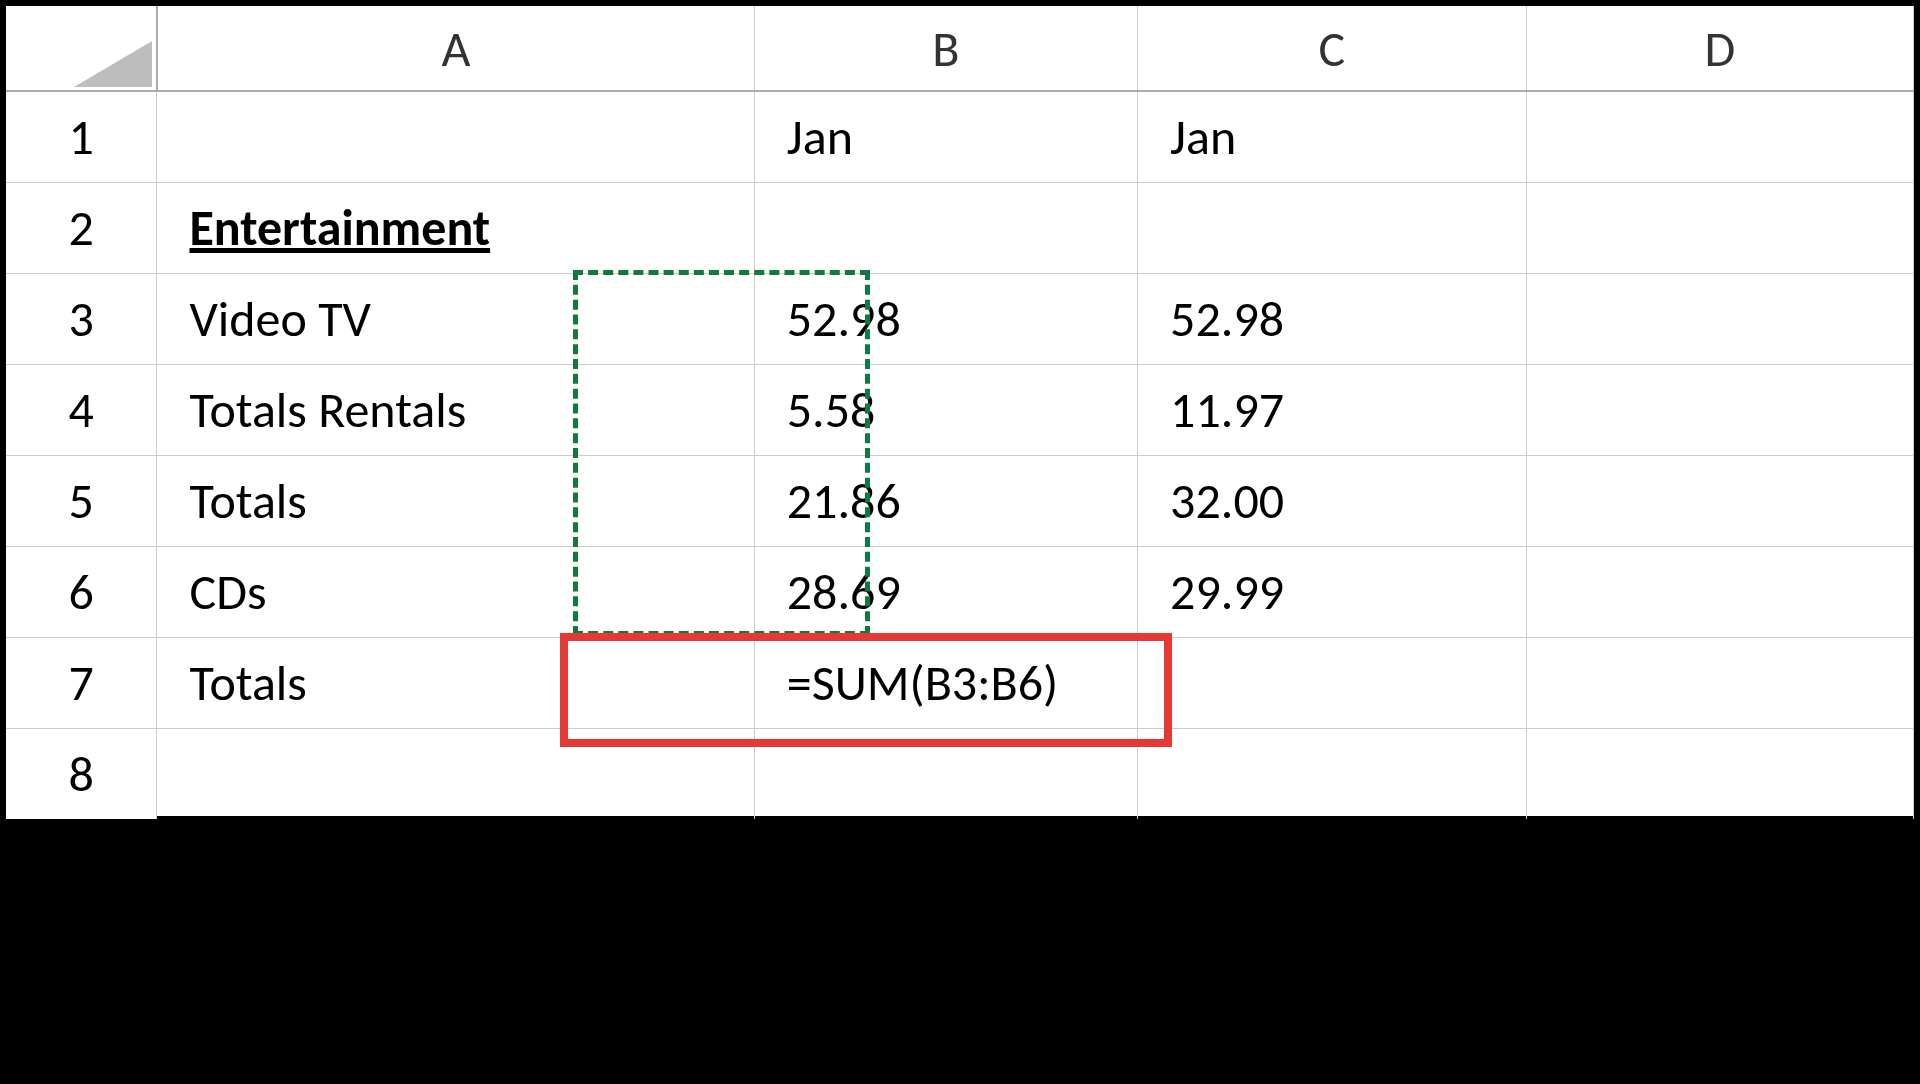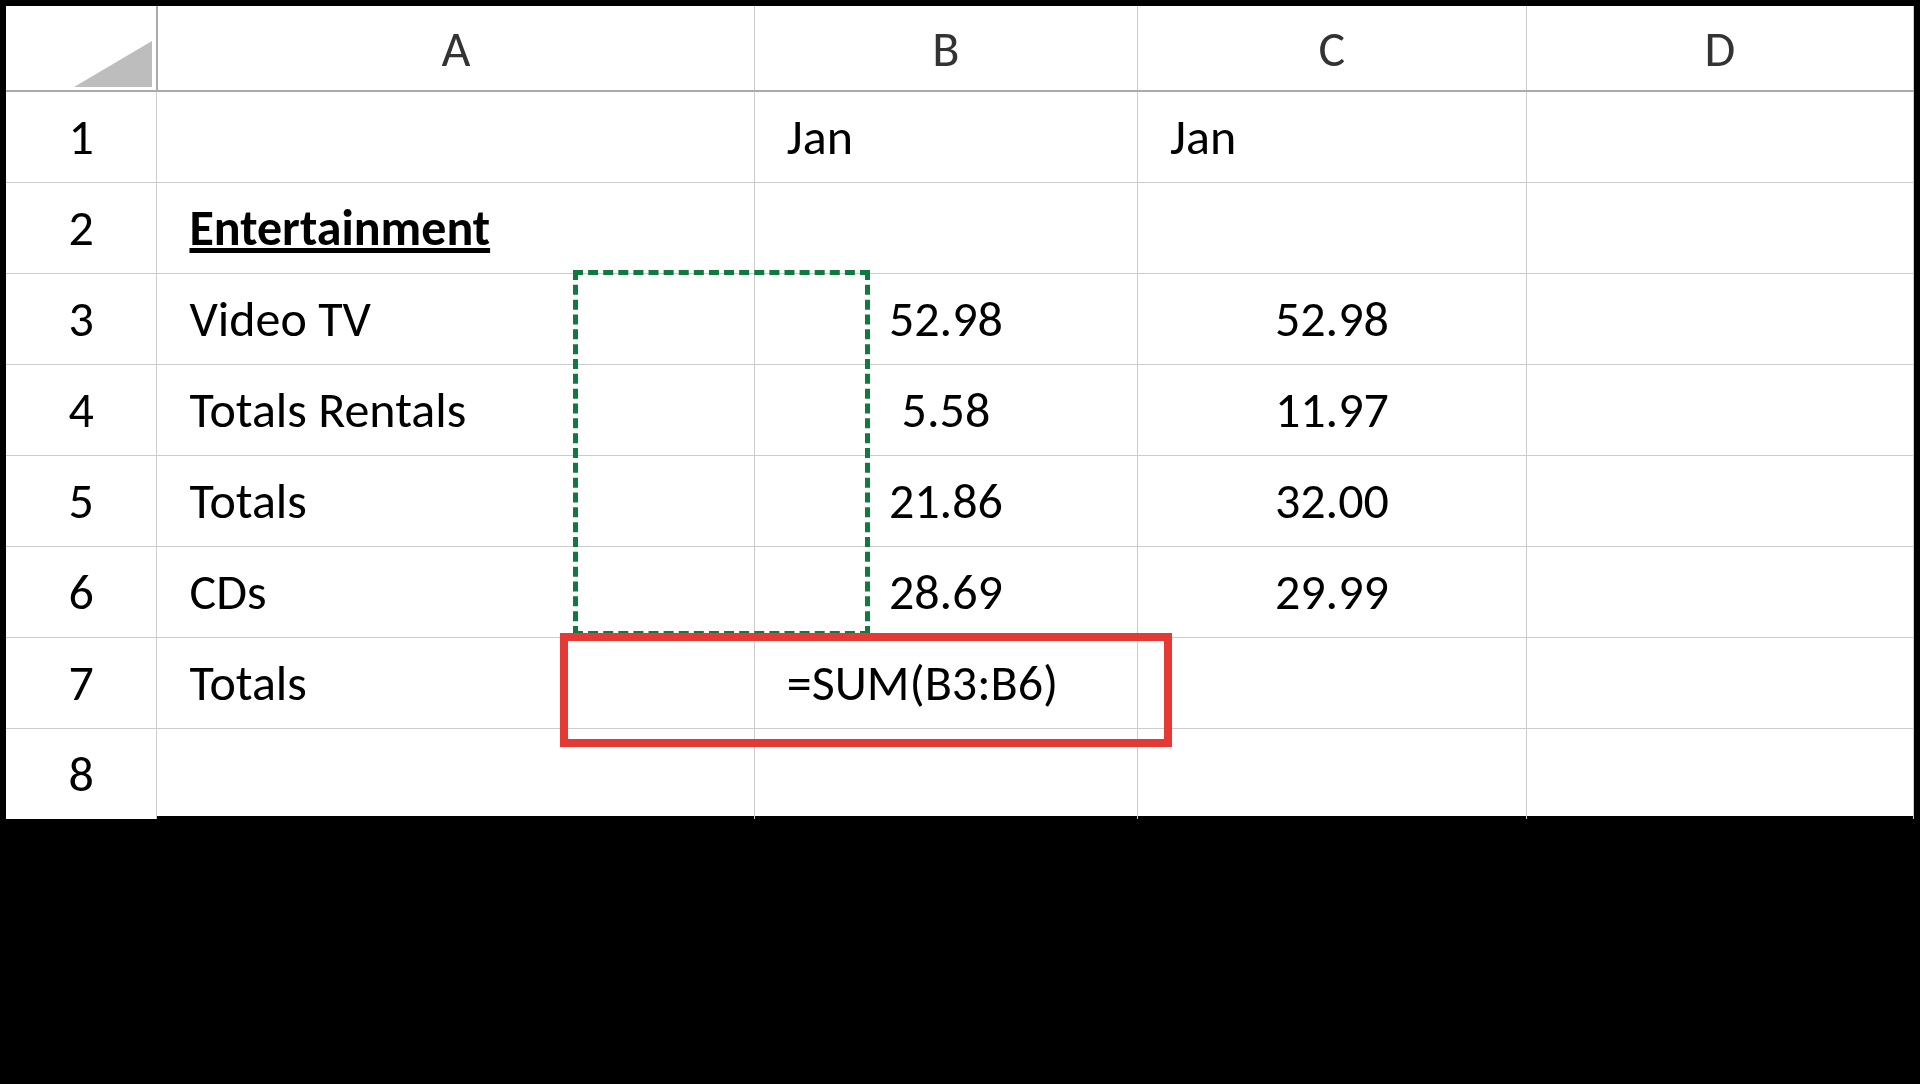--- a/index.html
+++ b/index.html
@@ -65,21 +65,21 @@
     tr.data-row td {
       border-right: 1px solid #ccc;
       border-bottom: 1px solid #ccc;
       height: 91px;
       vertical-align: middle;
       font-size: 50px;
       color: #000;
       padding: 0 32px;
     }
     tr.data-row td.row-hdr { border-bottom: 1px solid #ccc; padding: 0; }
-    tr.data-row td.num { text-align: center; }
+    tr.data-row td.num { text-align: left; }
     tr.data-row td.text { text-align: left; }
     tr.data-row td.bold { font-weight: 700; text-decoration: underline; }
     tr.data-row.lastvis td { border-bottom: none; }
 
     
     .marquee {
       position: absolute;
       border: 5px dashed #0f7a3d;
       pointer-events: none;
       left: 567px;

